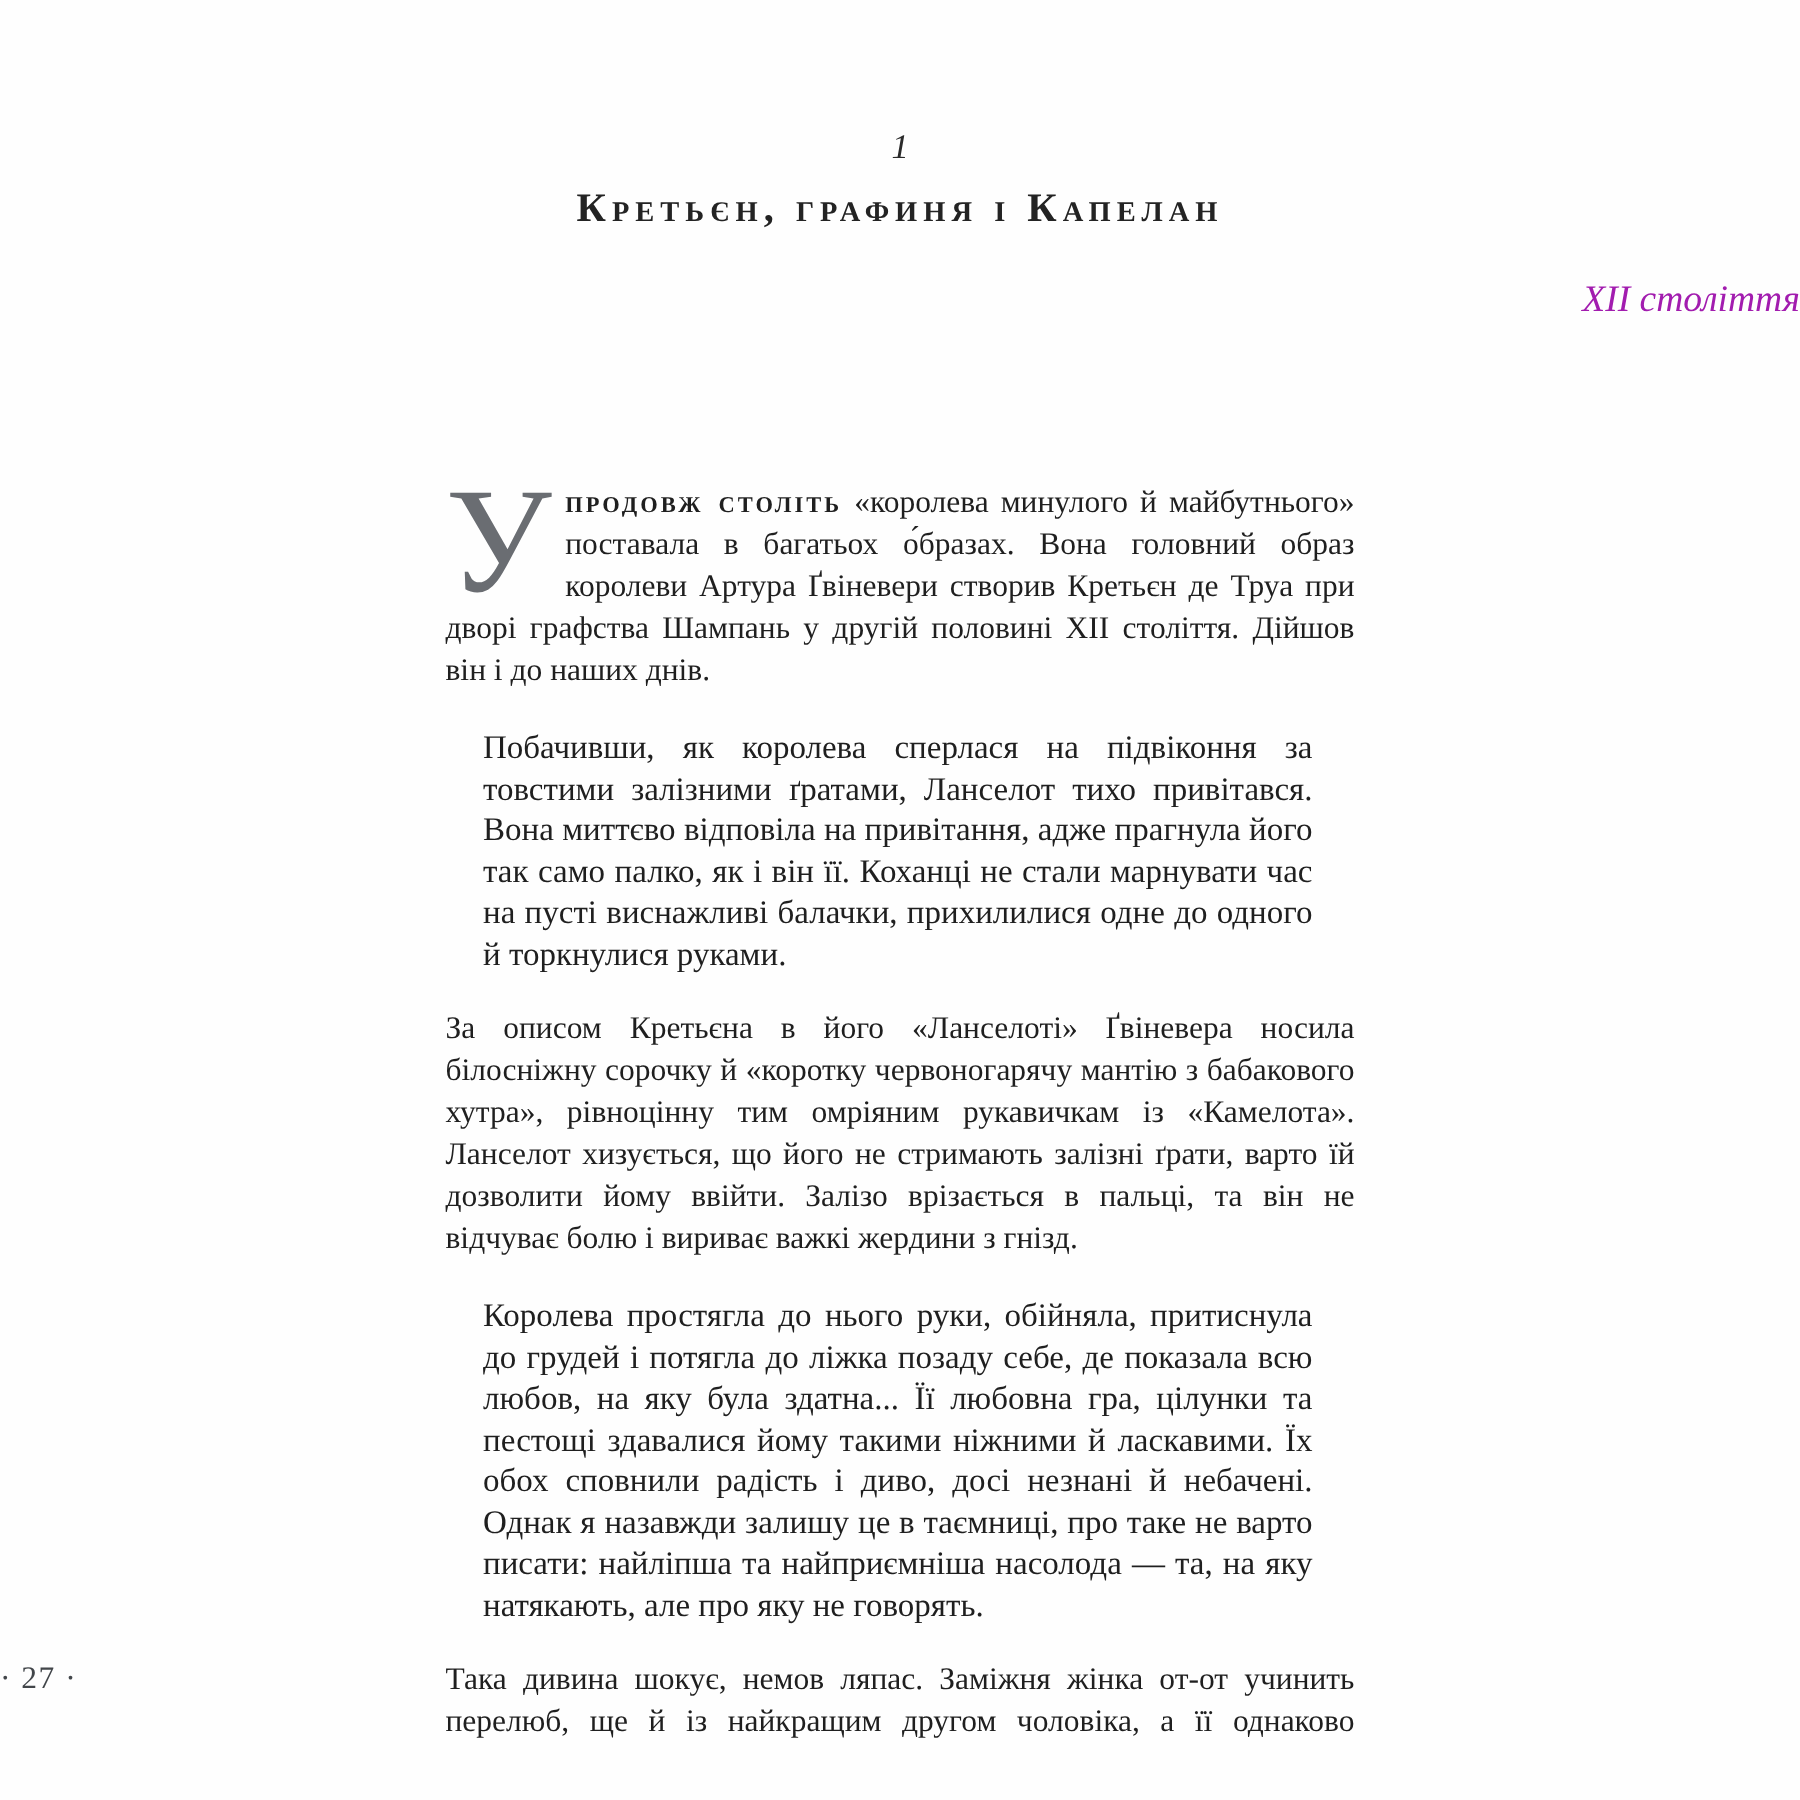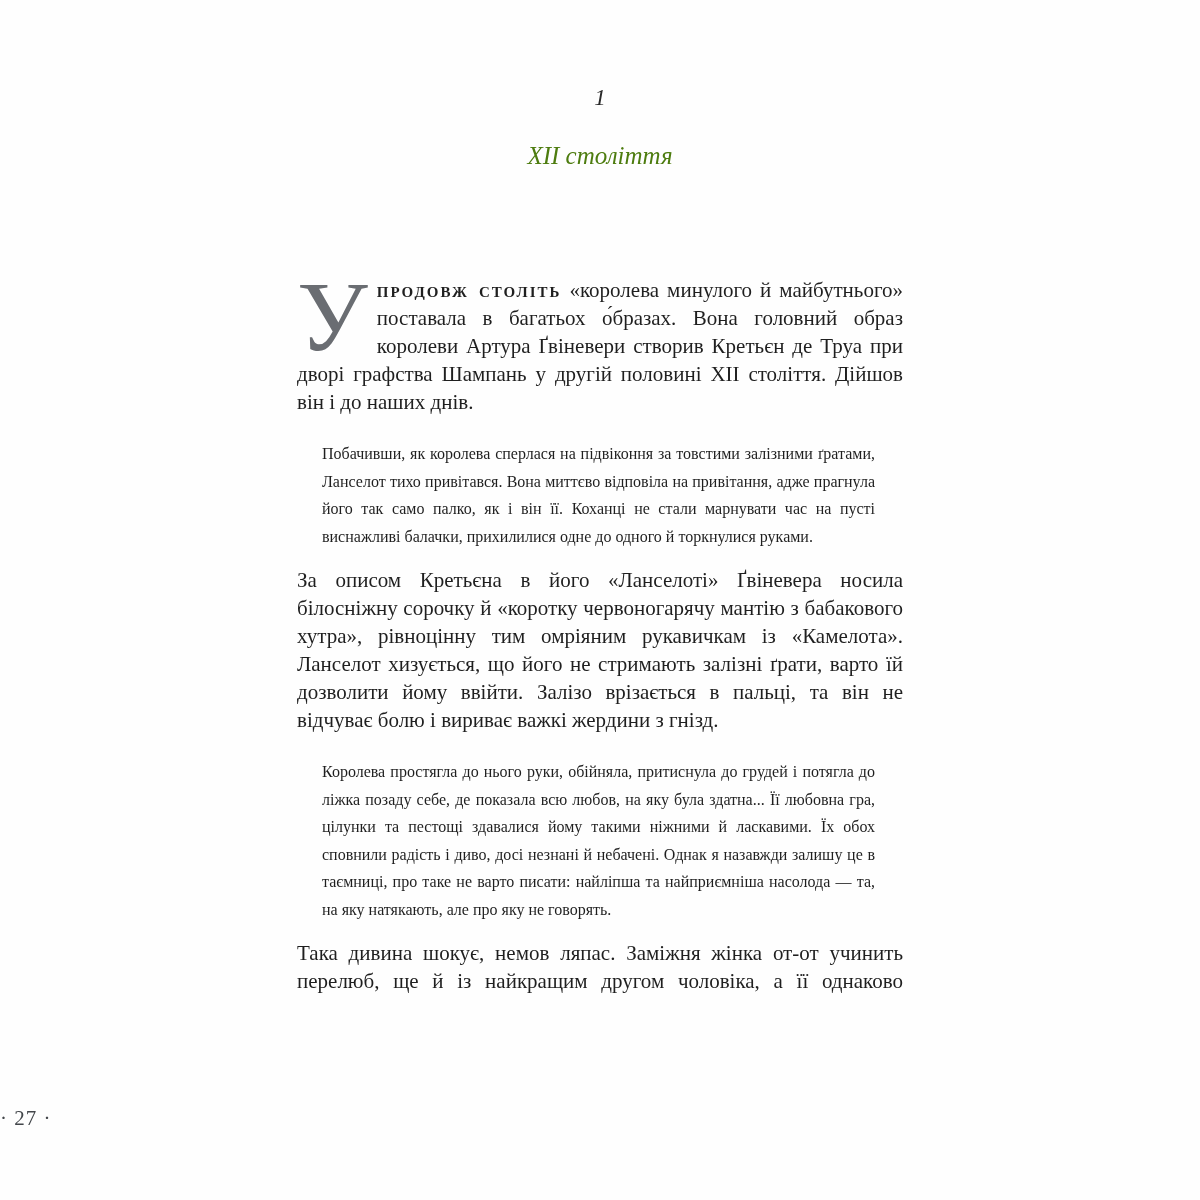--- a/index.html
+++ b/index.html
@@ -29,43 +29,43 @@
     text-align: center;
     font-size: 27px;
     font-weight: 600;
     font-variant: small-caps;
     letter-spacing: 4px;
     line-height: 36px;
     color: #232323;
   }
   .chapter-subtitle {
     margin-top: 28px;
-    text-align: center;
+    text-align: right;
     font-style: italic;
     font-size: 25px;
     line-height: 32px;
-    color: #4d7c0f;
+    color: #a21caf;
   }
   .content {
     width: 606px;
     margin: 104px auto 0 auto;
     text-align: justify;
   }
   .content > * + * {
     margin-top: 24px;
   }
   .para {
     margin: 0;
     font-size: 21px;
     line-height: 28px;
   }
   .quote {
     margin-left: 25px;
     margin-right: 28px;
-    font-size: 16px;
+    font-size: 22px;
     line-height: 27.5px;
   }
   .dropcap {
     float: left;
     font-size: 100px;
     line-height: 78px;
     height: 78px;
     margin: 2px 9px 0 0;
     color: #6a6d72;
   }
@@ -88,20 +88,21 @@
     color: #42464a;
   }
 </style>
 </head>
 <body>
 
 <div class="page">
 
   <header>
     <div class="chapter-number">1</div>
+    <h1 class="chapter-title">Кретьєн, графиня і Капелан</h1>
     <div class="chapter-subtitle">XII століття</div>
   </header>
 
   <main class="content">
 
     <p class="para">
       <span class="dropcap">У</span>
       <span class="lead-smallcaps">продовж століть</span><span> «королева минулого й майбутнього» поставала в багатьох о́бразах. Вона головний образ королеви Артура Ґвіневери створив Кретьєн де Труа при дворі графства Шампань у другій половині XII століття. Дійшов він і до наших днів.</span>
     </p>
 

